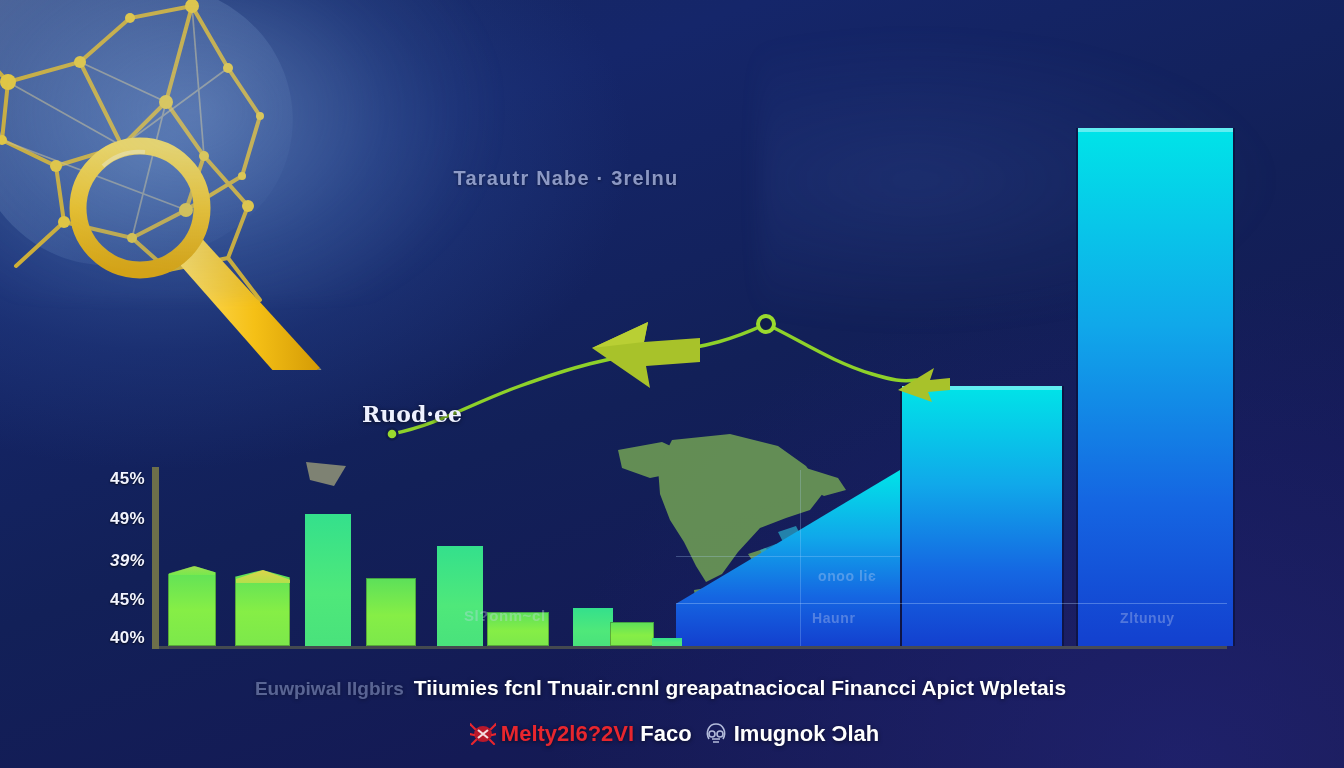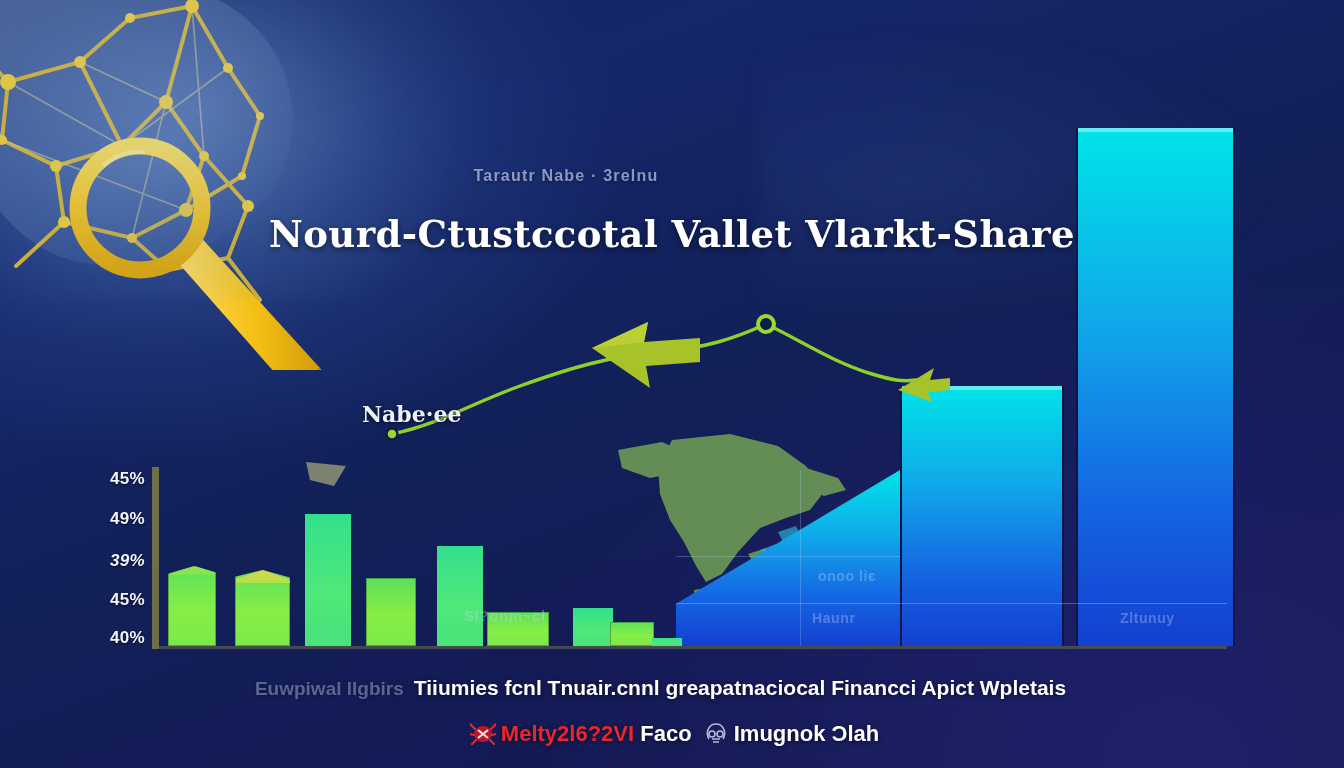--- a/index.html
+++ b/index.html
@@ -29,21 +29,21 @@
   .bar-top-cap{position:absolute;left:0;right:0;top:0;height:4px;background:rgba(255,255,255,.38);}
 
   .ylabel{position:absolute;color:#f2f4ff;font-weight:bold;font-size:17px;
           text-shadow:0 1px 2px rgba(0,0,0,.75);letter-spacing:.3px;}
 
   
   .title{position:absolute;left:0;top:212px;width:1344px;text-align:center;
          font-family:"DejaVu Serif",serif;font-weight:bold;font-size:37px;color:#ffffff;
          letter-spacing:.4px;text-shadow:0 2px 6px rgba(0,0,0,.55);}
   .subtitle{position:absolute;left:0;top:167px;width:1132px;text-align:center;
-            font-size:16px;color:#b9c4e8;font-weight:bold;letter-spacing:1.2px;
+            font-size:20px;color:#b9c4e8;font-weight:bold;letter-spacing:1.2px;
             opacity:.72;filter:blur(.4px);text-shadow:0 1px 3px rgba(0,0,0,.6);}
   .caption{position:absolute;left:0;top:676px;width:1321px;text-align:center;
            font-size:21px;font-weight:bold;color:#ffffff;text-shadow:0 1px 4px rgba(0,0,0,.6);}
   .caption .ghost{color:#93a0c6;opacity:.55;filter:blur(.6px);font-size:19px;margin-right:10px;}
   .redline{position:absolute;left:0;top:721px;width:1344px;text-align:center;
            font-size:22px;font-weight:bold;color:#ffffff;text-shadow:0 1px 4px rgba(0,0,0,.6);}
   .redline .red{color:#e8262e;text-align:center;}
   .inline-icon{display:inline-block;vertical-align:-4px;margin:0 5px;}
 
   .node-label{position:absolute;left:362px;top:401px;font-family:"DejaVu Serif",serif;
@@ -212,25 +212,24 @@
         <path d="M592 348 L648 322 L644 342 Z" fill="#b9cf34"></path>
       </g>
 
       <g>
         <path d="M898 390 L934 368 L930 380 L950 378 L950 390 L928 392 L932 402 Z" fill="#a8c22a"></path>
       </g>
 
       <path d="M306 462 L346 466 L334 486 L310 480 Z" fill="#8b8d76" opacity=".9"></path>
     </svg>
 
-    <div class="node-label">Nabe·ee</div>
+    <div class="node-label">Ruod·ee</div>
   </div>
 
   <div class="subtitle">Tarautr Nabe  ·  3relnu</div>
-  <div class="title">Nourd-Ctustccotal Vallet  Vlarkt-Share</div>
 
   <div class="caption">
     <span class="ghost">Euwpiwal  llgbirs</span><span>Tiiumies fcnl Tnuair.cnnl greapatnaciocal Financci Apict Wpletais</span>
   </div>
 
   <div class="redline">
     <svg class="inline-icon" width="26" height="24" viewBox="0 0 26 24">
       <ellipse cx="13" cy="13" rx="9" ry="8" fill="#b8182b"></ellipse>
       <g stroke="#e8262e" stroke-width="2.2" stroke-linecap="round" fill="none">
         <path d="M5 8 L0 3"></path>

